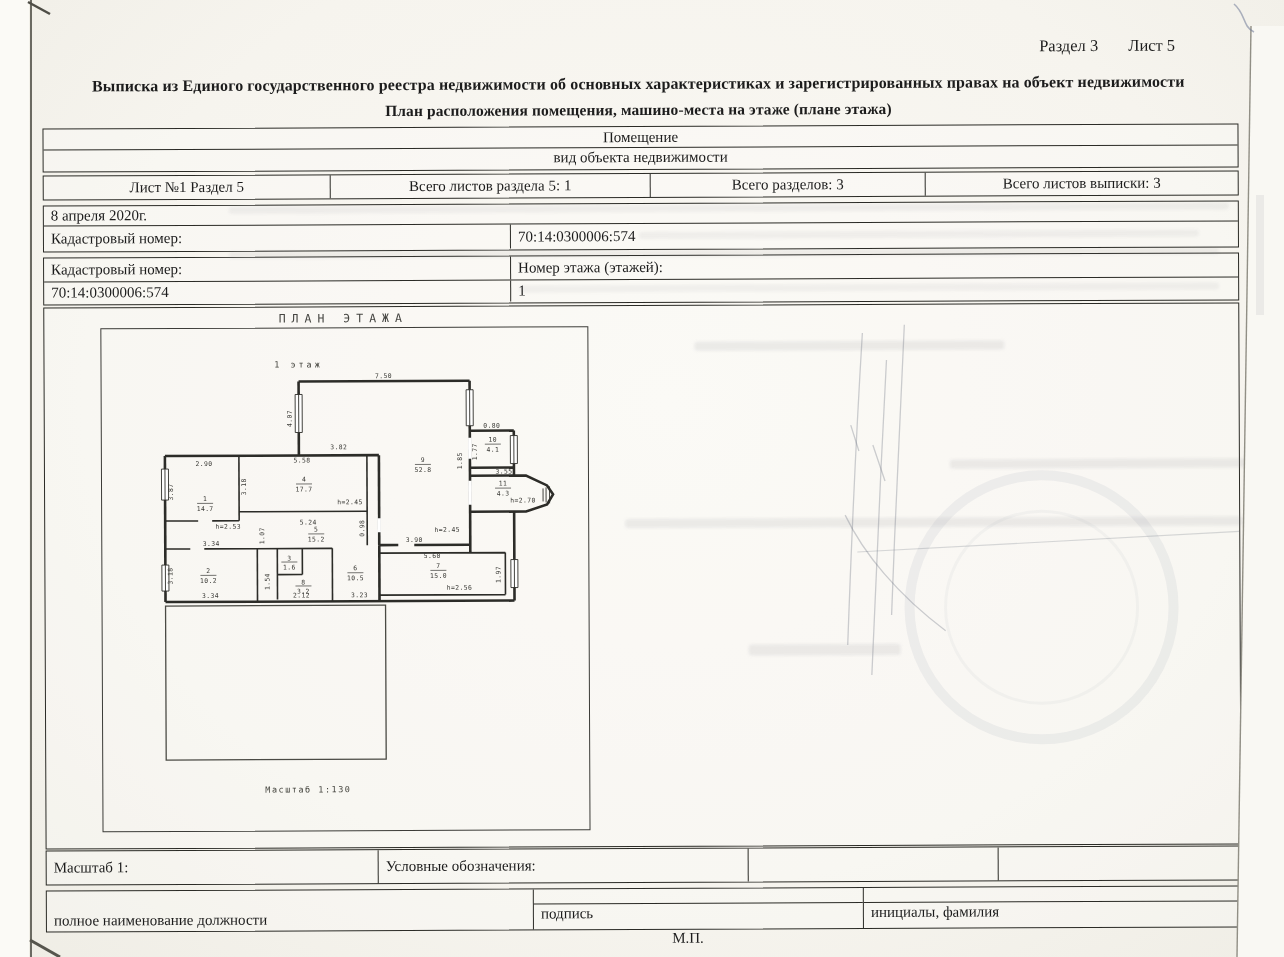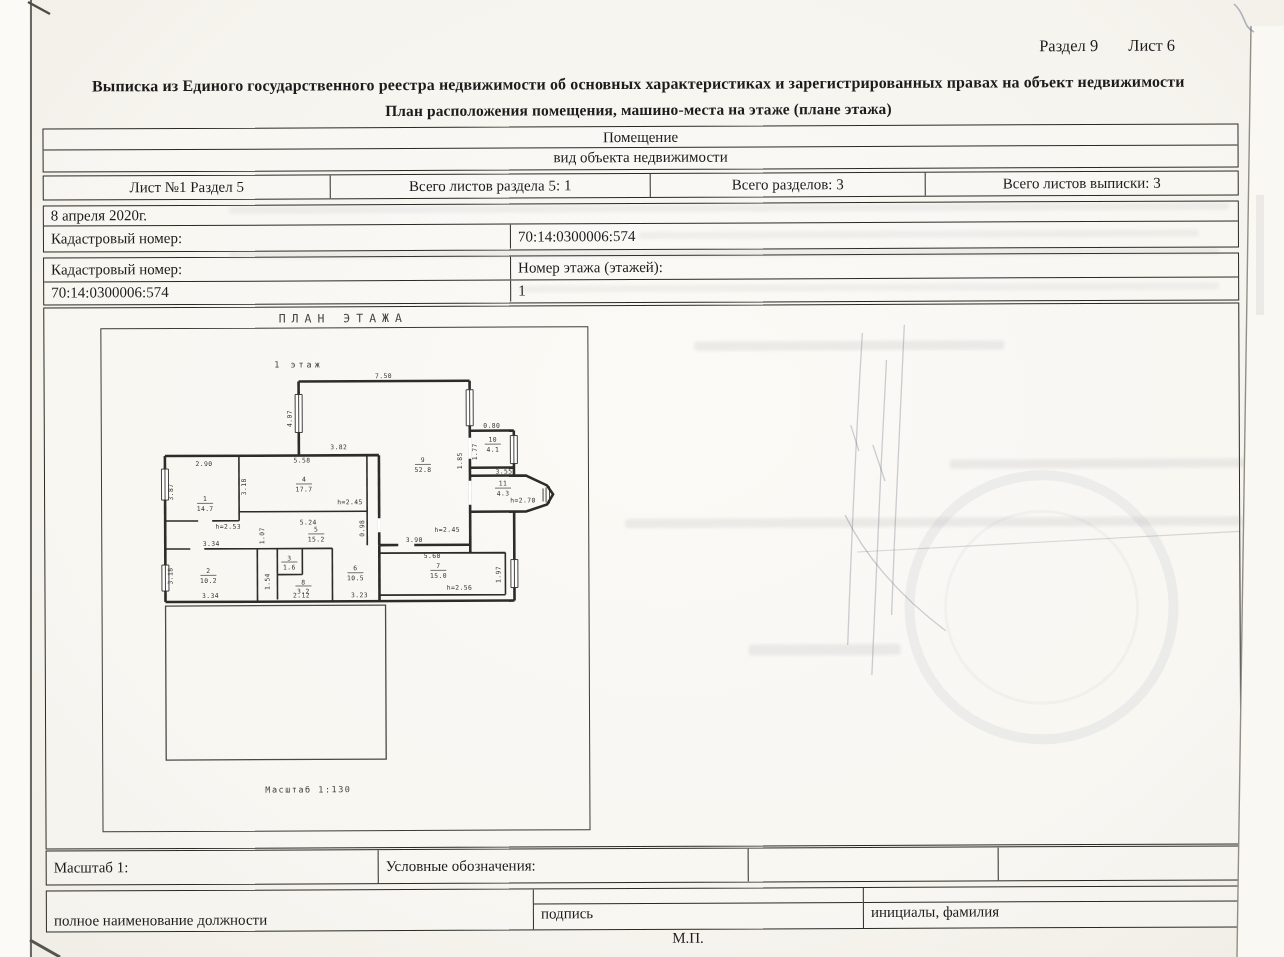--- a/index.html
+++ b/index.html
@@ -28,22 +28,22 @@
   .sig-cap{font-size:15px;padding:1px 7px 0 7px;white-space:nowrap;}
 </style>
 </head>
 <body>
 
 <div id="page">
 
   <div id="sheet">
 
     <div id="hdr-right" class="abs" style="left:1041px;top:38px;">
-      <span>Раздел 9</span>
-      <span>Лист 6</span>
+      <span>Раздел 3</span>
+      <span>Лист 5</span>
     </div>
 
     <div id="doc-title" class="abs" style="left:60px;right:64px;top:75px;">Выписка из Единого государственного реестра недвижимости об основных характеристиках и зарегистрированных правах на объект недвижимости</div>
     <div id="doc-subtitle" class="abs" style="left:60px;right:64px;top:101px;">План расположения помещения, машино-места на этаже (плане этажа)</div>
 
     <div class="abs bordered" style="left:44px;top:126px;width:1194px;height:42px;">
       <div class="tc ctr hdiv" style="height:20px;">Помещение</div>
       <div class="tc ctr" style="height:19px;">вид объекта недвижимости</div>
     </div>
 

